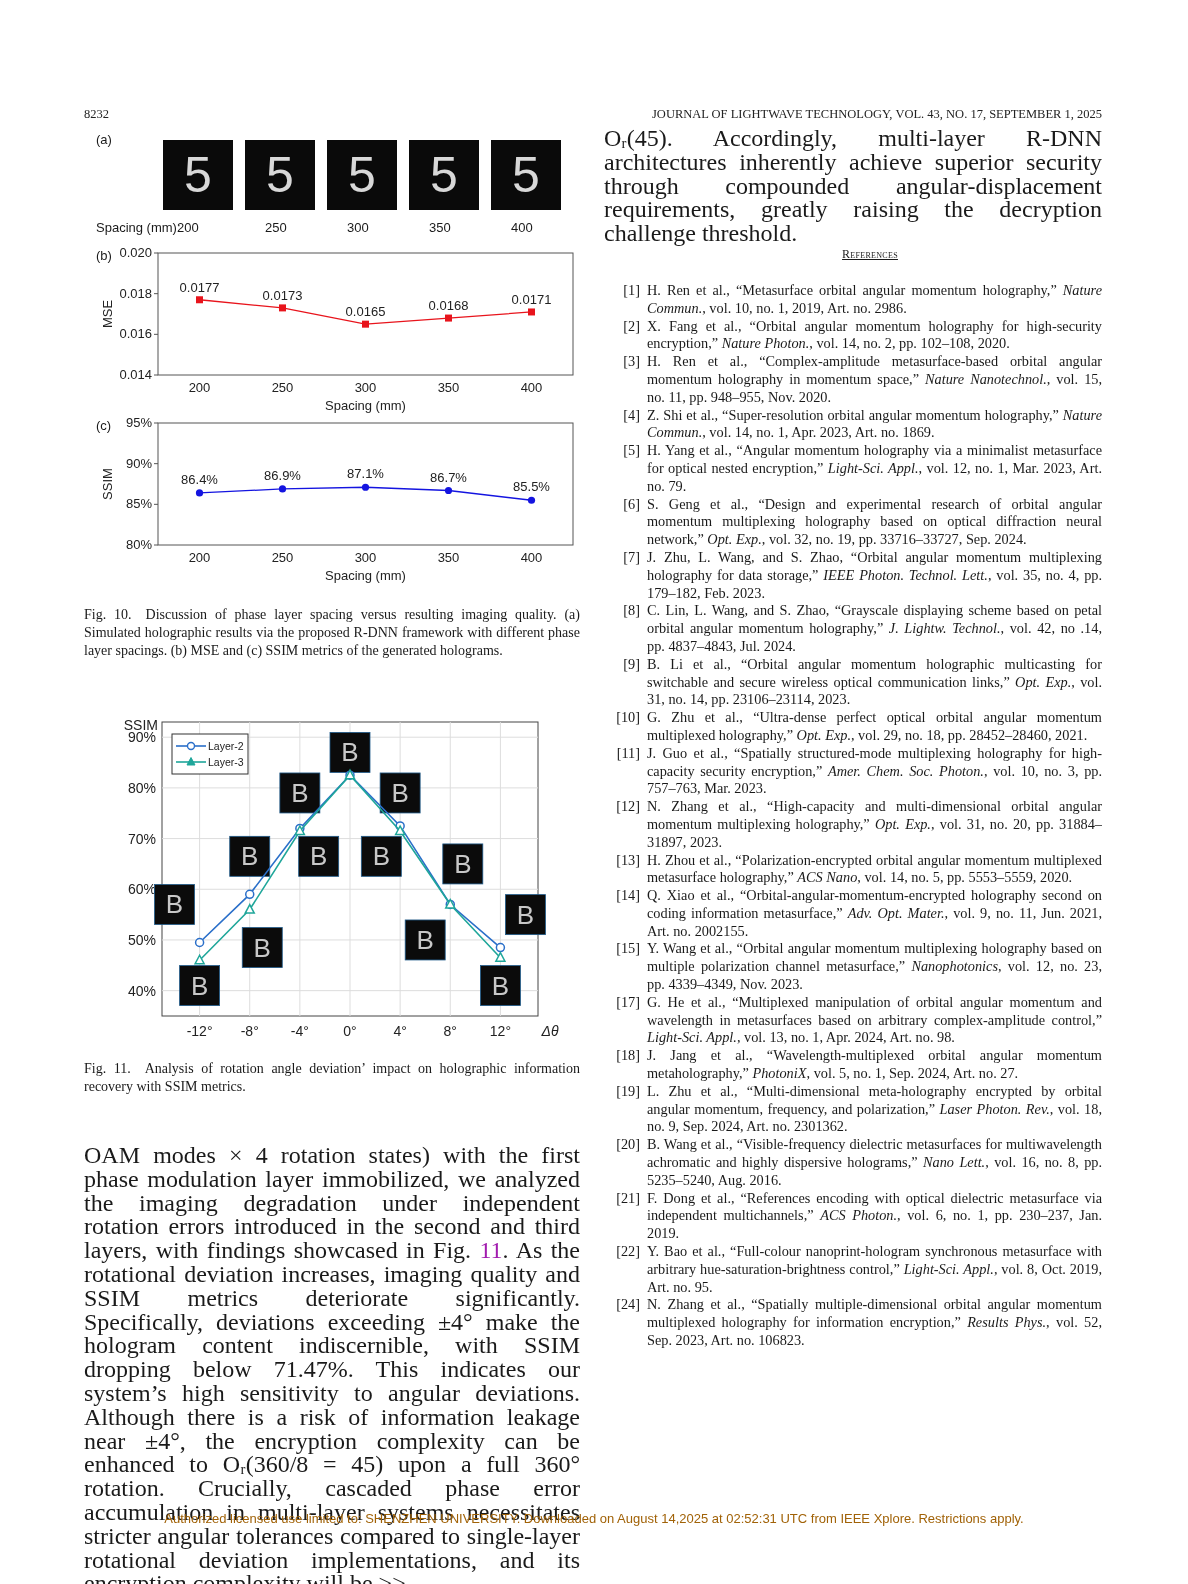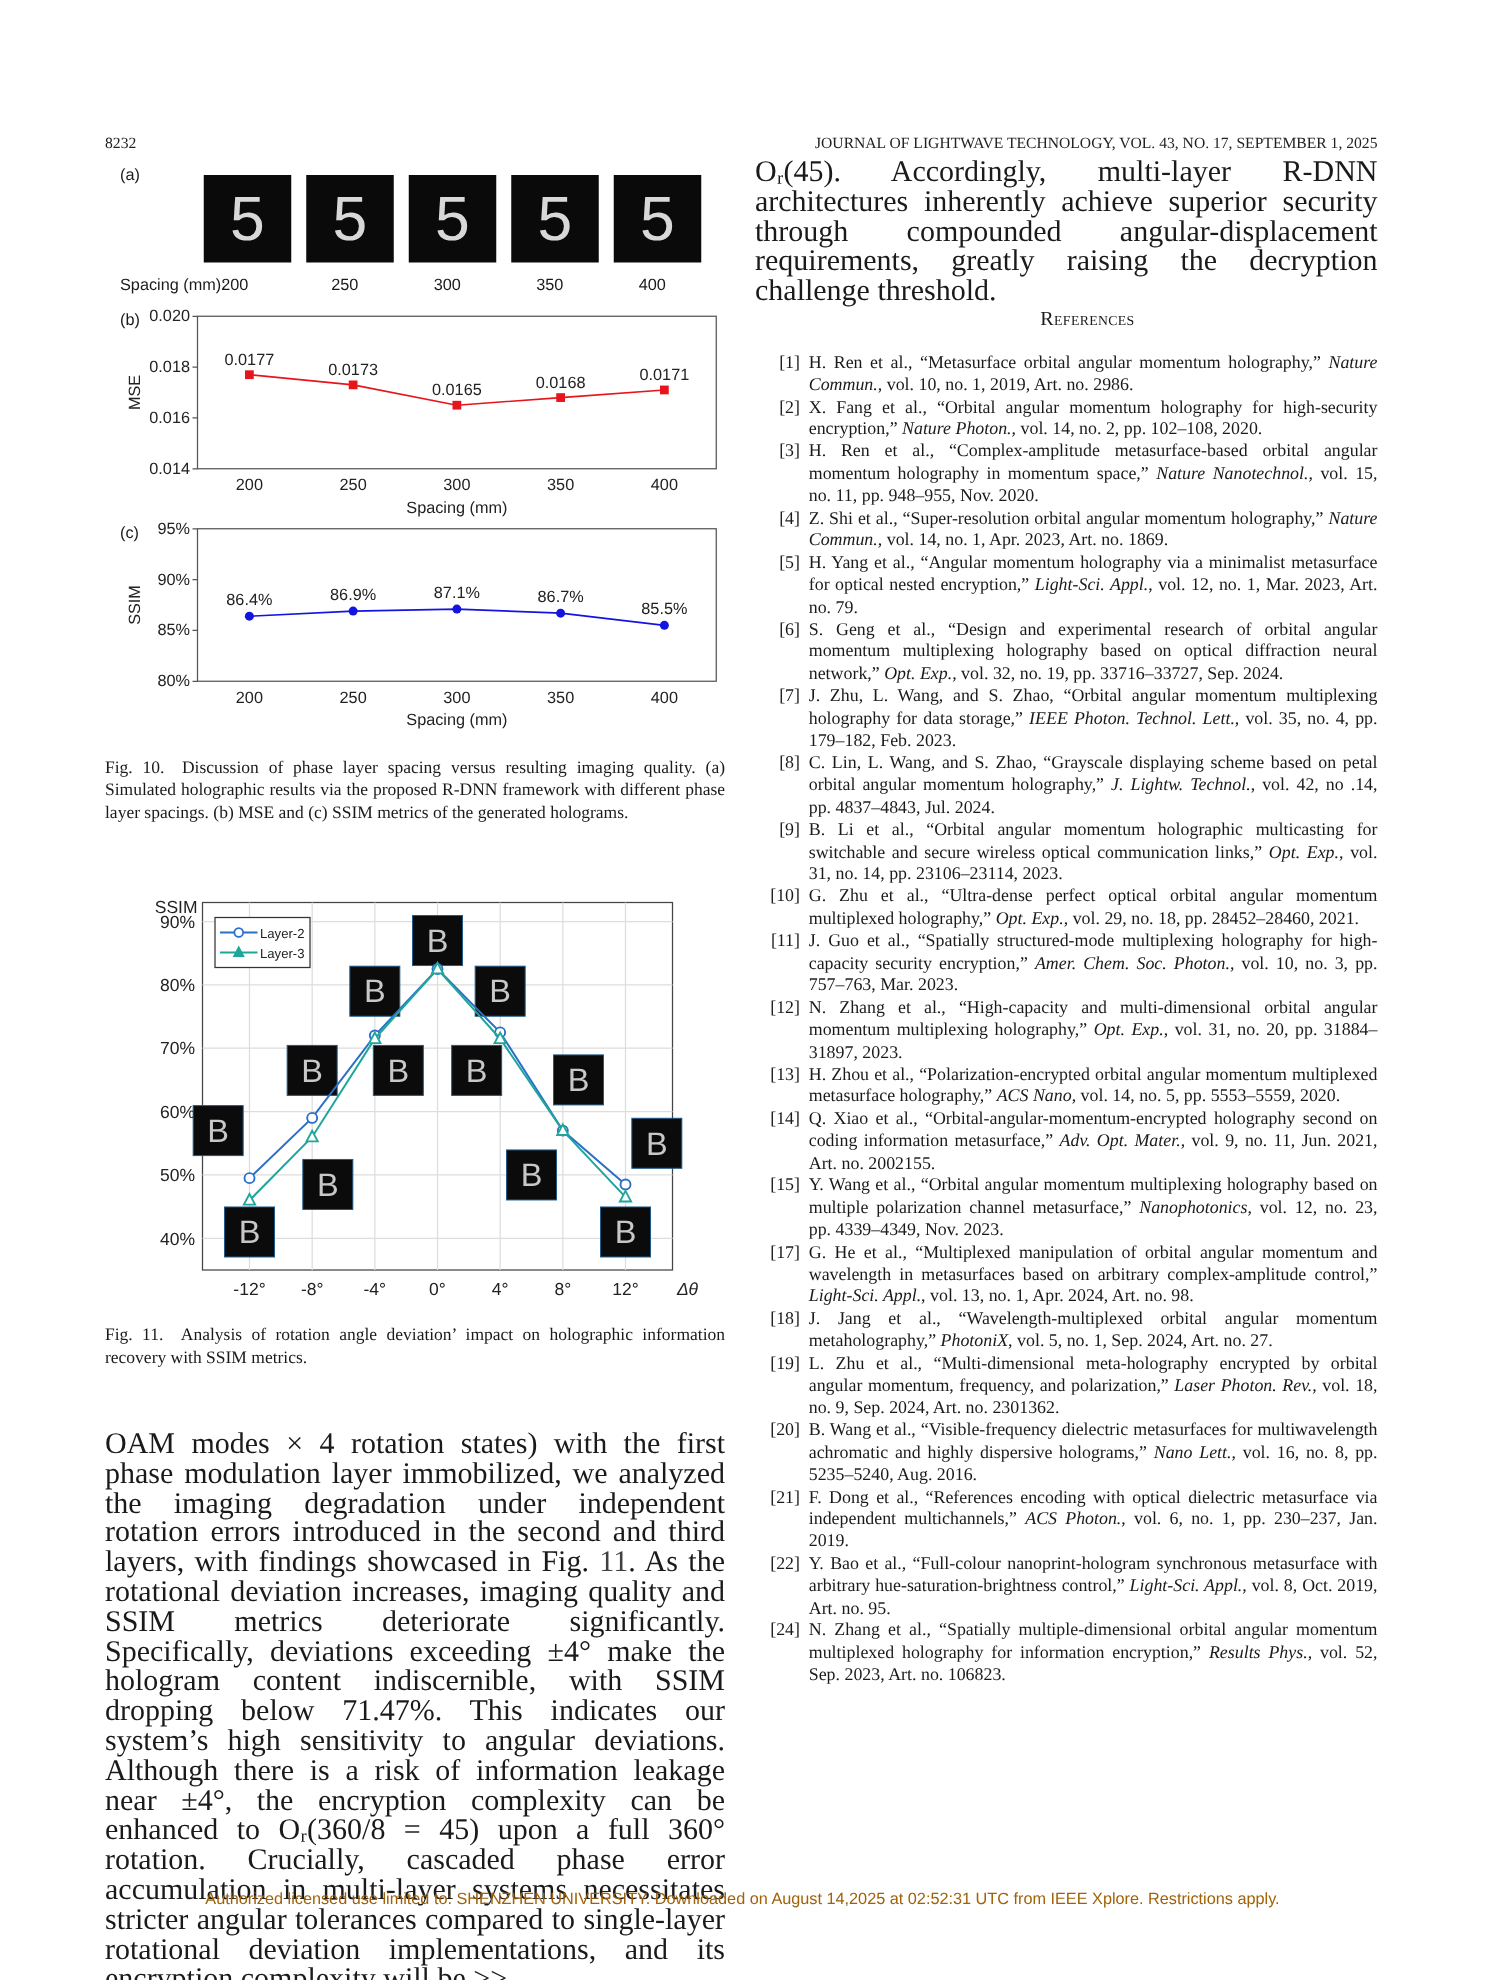--- a/index.html
+++ b/index.html
@@ -3,27 +3,27 @@
 <meta charset="utf-8">
 <style>
   html, body { margin: 0; padding: 0; background: #ffffff; }
   body { width: 1188px; height: 1584px; position: relative; overflow: hidden; font-family: "Liberation Serif", serif; color: #1a1a1a; }
   .abs { position: absolute; }
   .hdr { top: 64px; font-size: 12.5px; font-family: Liberation Serif, serif; color: #222; margin-top: 43px; }
   .sans { font-family: "Liberation Sans", sans-serif; }
   .caption { font-size: 14px; line-height: 18px; text-align: justify; }
   .body-text { font-size: 24px; line-height: 23.8px; text-align: justify; }
   .body-text p { margin: 0; }
-  .ref-title { font-size: 16px; letter-spacing: 0.3px; font-variant: small-caps; text-align: center; }
+  .ref-title { font-size: 12px; letter-spacing: 0.3px; font-variant: small-caps; text-align: center; text-decoration: underline; }
   .refs { font-size: 14.3px; line-height: 17.8px; }
   .ref { display: flex; text-align: justify; }
   .ref .num { width: 36px; flex: none; text-align: right; padding-right: 7px; }
   .ref .txt { flex: 1; }
   .thumb { background: #0a0a0a; display: flex; align-items: center; justify-content: center; color: #d8d8d8; font-family: "Liberation Sans", sans-serif; }
-  .link { color: #404040; }
+  .link { color: #a21caf; }
   .footer { font-family: "Liberation Sans", sans-serif; font-size: 13px; color: #a16207; }
   svg text { font-family: "Liberation Sans", sans-serif; }
 </style>
 </head>
 <body>
 
 <div class="abs hdr" style="left:84px;">8232</div>
 <div class="abs hdr" style="right:86px;">JOURNAL OF LIGHTWAVE TECHNOLOGY, VOL. 43, NO. 17, SEPTEMBER 1, 2025</div>
 
 <div class="abs sans" style="left:96px;top:132px;font-size:13px;">(a)</div>

